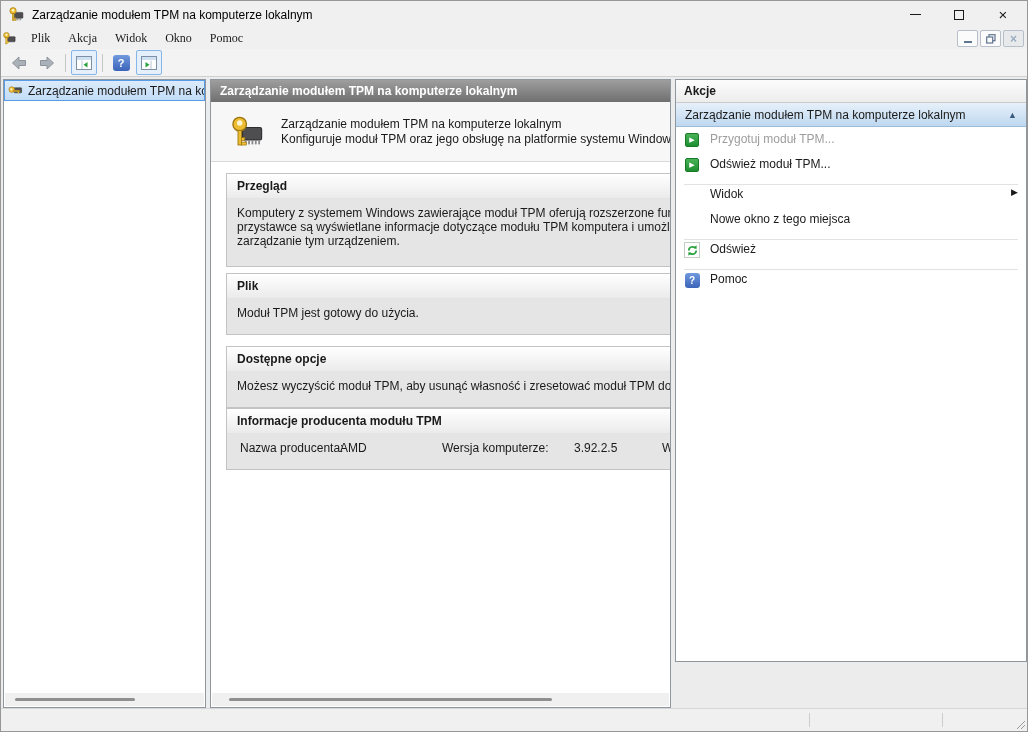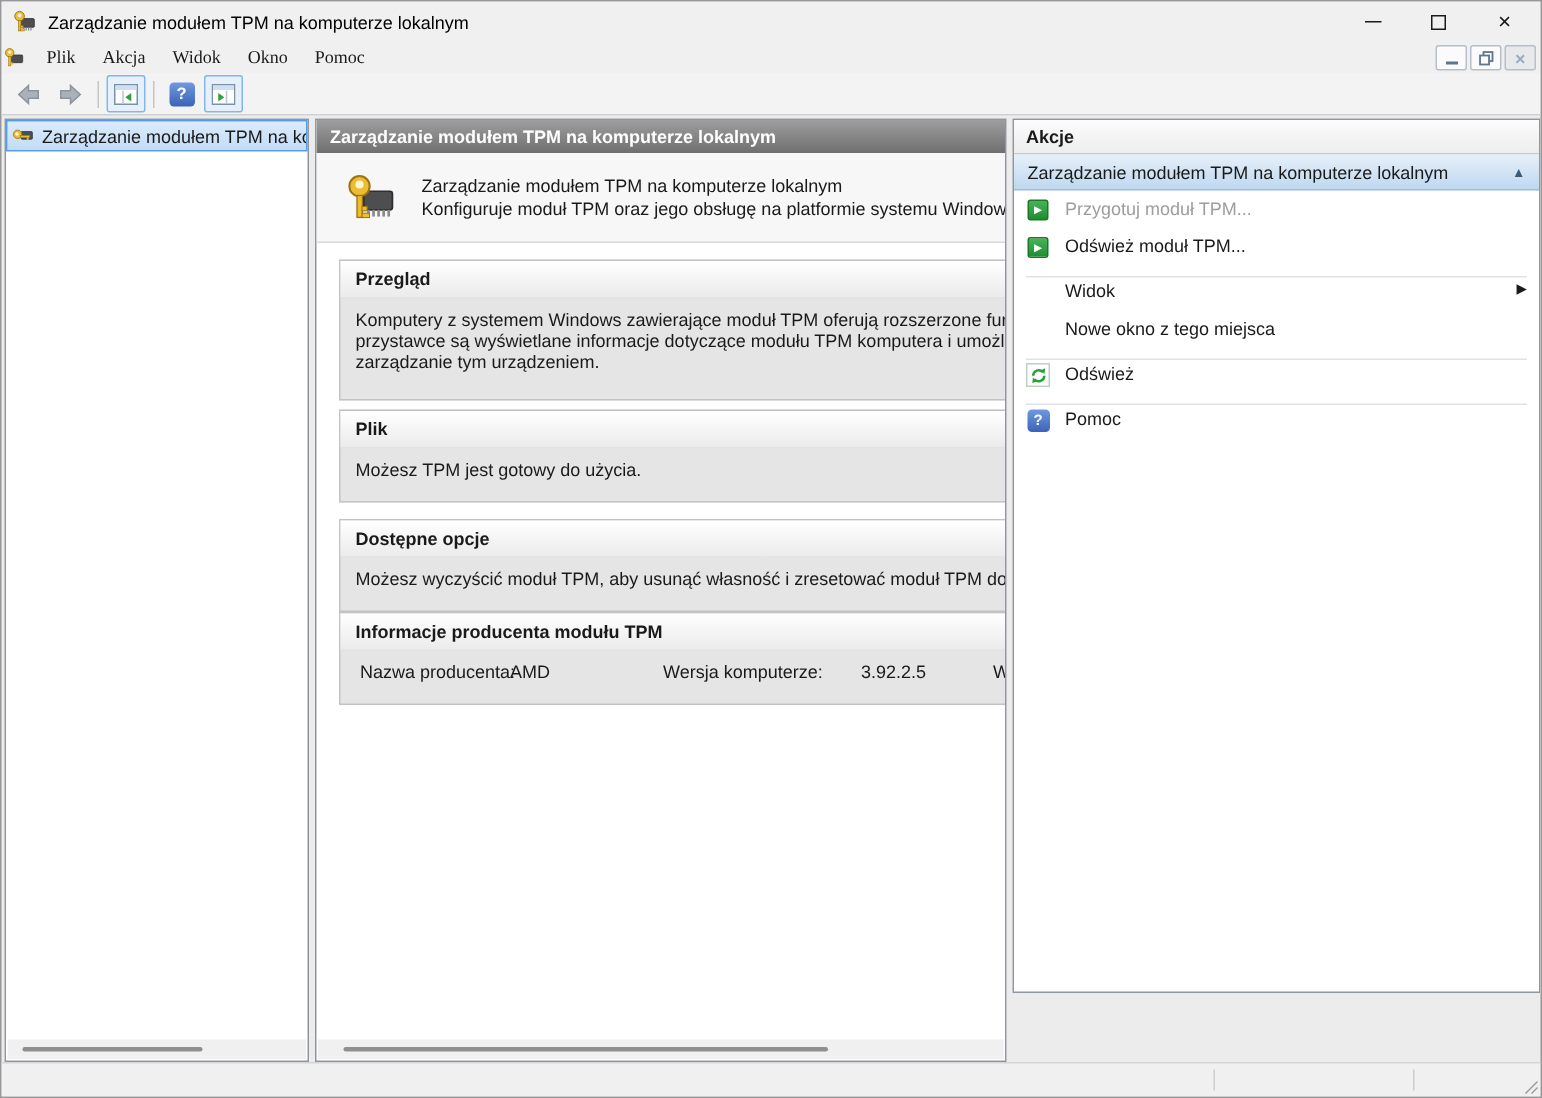--- a/index.html
+++ b/index.html
@@ -223,21 +223,21 @@
       <div class="sec-body">
         <div class="sec-line">Komputery z systemem Windows zawierające moduł TPM oferują rozszerzone funkcje zabezpieczeń. W tej</div>
         <div class="sec-line">przystawce są wyświetlane informacje dotyczące modułu TPM komputera i umożliwia ona administratorom</div>
         <div class="sec-line">zarządzanie tym urządzeniem.</div>
       </div>
     </div>
 
     <div class="secbox mt6">
       <div class="sec-header">Plik</div>
       <div class="sec-body single">
-        <div class="sec-line">Możesz TPM jest gotowy do użycia.</div>
+        <div class="sec-line">Moduł TPM jest gotowy do użycia.</div>
       </div>
     </div>
 
     <div class="secbox mt11b">
       <div class="sec-header">Dostępne opcje</div>
       <div class="sec-body single indent">
         <div class="sec-line">Możesz wyczyścić moduł TPM, aby usunąć własność i zresetować moduł TPM do domyślnych ustawień.</div>
       </div>
     </div>
 

